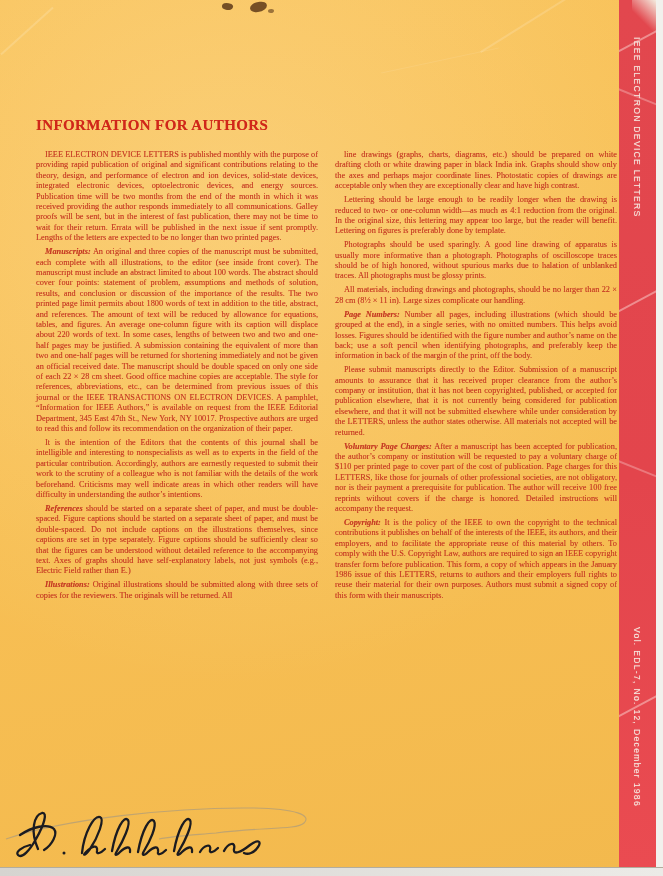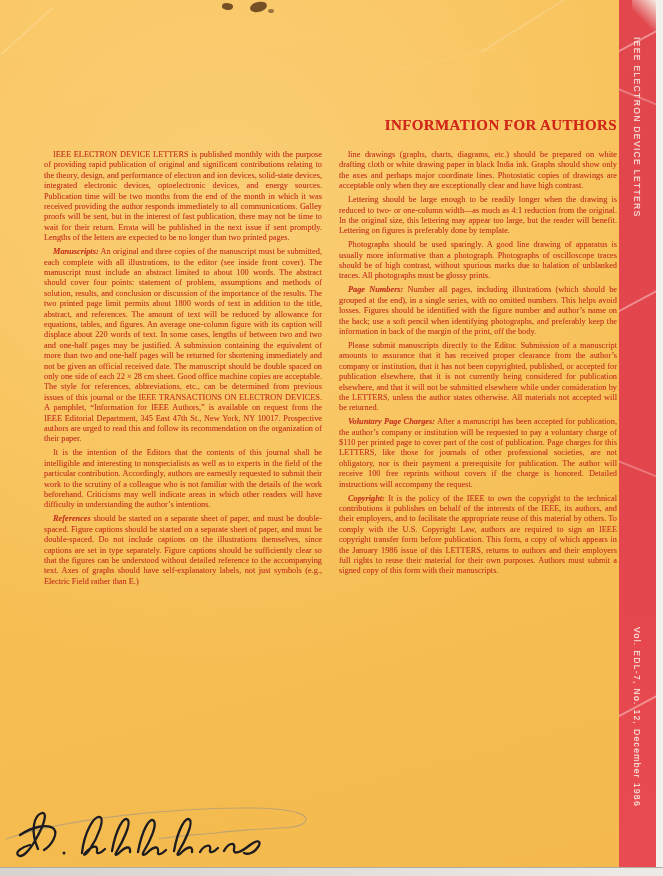--- a/index.html
+++ b/index.html
@@ -46,25 +46,25 @@
   .stain { position:absolute; background:#5e3a19; border-radius:55% 40% 60% 45%; opacity:.85; }
   
   .bottom-strip {
     position:absolute; left:0; bottom:0; width:663px; height:8px;
     background:linear-gradient(90deg,#d6d4d0,#ecebe7);
     border-top:1px solid #b2ad9e;
   }
   
   .content { position:absolute; left:36px; top:117px; width:581px; }
   .page-title {
-    margin:0; text-align:right;
+    margin:0; text-align:left;
     font-size:15px; font-weight:bold; letter-spacing:.4px;
     color:#d0271a; text-shadow:0 0 .5px rgba(208,39,26,.6);
   }
-  .cols { display:flex; gap:17px; margin-top:16px;margin-left:8px; }
+  .cols { display:flex; gap:17px; margin-top:16px; }
   .col { width:282px; }
   .col p {
     margin:0 0 3.5px; text-indent:9px;
     font-size:8.3px; line-height:10.4px; text-align:justify;
     color:#c63b24; text-shadow:0 0 .5px rgba(198,59,36,.55);
   }
   .col p i { font-style:italic;font-weight:bold; }
   
   .signature { position:absolute; left:4px; top:803px; width:330px; height:68px; }
 </style>
@@ -86,25 +86,27 @@
   <div class="stain" style="left:268px; top:9px; width:6px; height:4px; opacity:.6;"></div>
 
   <div class="content">
     <h1 class="page-title">INFORMATION FOR AUTHORS</h1>
     <div class="cols">
       <div class="col">
         <p><i></i> <span>IEEE ELECTRON DEVICE LETTERS is published monthly with the purpose of providing rapid publication of original and significant contributions relating to the theory, design, and performance of electron and ion devices, solid-state devices, integrated electronic devices, optoelectronic devices, and energy sources. Publication time will be two months from the end of the month in which it was received providing the author responds immediately to all communications. Galley proofs will be sent, but in the interest of fast publication, there may not be time to wait for their return. Errata will be published in the next issue if sent promptly. Lengths of the letters are expected to be no longer than two printed pages.</span></p>
         <p><i>Manuscripts:</i> <span>An original and three copies of the manuscript must be submitted, each complete with all illustrations, to the editor (see inside front cover). The manuscript must include an abstract limited to about 100 words. The abstract should cover four points: statement of problem, assumptions and methods of solution, results, and conclusion or discussion of the importance of the results. The two printed page limit permits about 1800 words of text in addition to the title, abstract, and references. The amount of text will be reduced by allowance for equations, tables, and figures. An average one-column figure with its caption will displace about 220 words of text. In some cases, lengths of between two and two and one-half pages may be justified. A submission containing the equivalent of more than two and one-half pages will be returned for shortening immediately and not be given an official received date. The manuscript should be double spaced on only one side of each 22 × 28 cm sheet. Good office machine copies are acceptable. The style for references, abbreviations, etc., can be determined from previous issues of this journal or the IEEE TRANSACTIONS ON ELECTRON DEVICES. A pamphlet, “Information for IEEE Authors,” is available on request from the IEEE Editorial Department, 345 East 47th St., New York, NY 10017. Prospective authors are urged to read this and follow its recommendation on the organization of their paper.</span></p>
         <p><i></i> <span>It is the intention of the Editors that the contents of this journal shall be intelligible and interesting to nonspecialists as well as to experts in the field of the particular contribution. Accordingly, authors are earnestly requested to submit their work to the scrutiny of a colleague who is not familiar with the details of the work beforehand. Criticisms may well indicate areas in which other readers will have difficulty in understanding the author’s intentions.</span></p>
         <p><i>References</i> <span>should be started on a separate sheet of paper, and must be double-spaced. Figure captions should be started on a separate sheet of paper, and must be double-spaced. Do not include captions on the illustrations themselves, since captions are set in type separately. Figure captions should be sufficiently clear so that the figures can be understood without detailed reference to the accompanying text. Axes of graphs should have self-explanatory labels, not just symbols (e.g., Electric Field rather than E.)</span></p>
+        <p><i>Illustrations:</i> <span>Original illustrations should be submitted along with three sets of copies for the reviewers. The originals will be returned. All</span></p>
       </div>
       <div class="col">
         <p><i></i> <span>line drawings (graphs, charts, diagrams, etc.) should be prepared on white drafting cloth or white drawing paper in black India ink. Graphs should show only the axes and perhaps major coordinate lines. Photostatic copies of drawings are acceptable only when they are exceptionally clear and have high contrast.</span></p>
         <p><i></i> <span>Lettering should be large enough to be readily longer when the drawing is reduced to two- or one-column width—as much as 4:1 reduction from the original. In the original size, this lettering may appear too large, but the reader will benefit. Lettering on figures is preferably done by template.</span></p>
-        <p><i></i> <span>Photographs should be used sparingly. A good line drawing of apparatus is usually more informative than a photograph. Photographs of oscilloscope traces should be of high contrast, without spurious marks due to halation of unblanked traces. All photographs must be glossy prints.</span></p>
+        <p><i></i> <span>Photographs should be used sparingly. A good line drawing of apparatus is usually more informative than a photograph. Photographs of oscilloscope traces should be of high honored, without spurious marks due to halation of unblanked traces. All photographs must be glossy prints.</span></p>
+        <p><i></i> <span>All materials, including drawings and photographs, should be no larger than 22 × 28 cm (8½ × 11 in). Large sizes complicate our handling.</span></p>
         <p><i>Page Numbers:</i> <span>Number all pages, including illustrations (which should be grouped at the end), in a single series, with no omitted numbers. This helps avoid losses. Figures should be identified with the figure number and author’s name on the back; use a soft pencil when identifying photographs, and preferably keep the information in back of the margin of the print, off the body.</span></p>
         <p><i></i> <span>Please submit manuscripts directly to the Editor. Submission of a manuscript amounts to assurance that it has received proper clearance from the author’s company or institution, that it has not been copyrighted, published, or accepted for publication elsewhere, that it is not currently being considered for publication elsewhere, and that it will not be submitted elsewhere while under consideration by the LETTERS, unless the author states otherwise. All materials not accepted will be returned.</span></p>
         <p><i>Voluntary Page Charges:</i> <span>After a manuscript has been accepted for publication, the author’s company or institution will be requested to pay a voluntary charge of $110 per printed page to cover part of the cost of publication. Page charges for this LETTERS, like those for journals of other professional societies, are not obligatory, nor is their payment a prerequisite for publication. The author will receive 100 free reprints without covers if the charge is honored. Detailed instructions will accompany the request.</span></p>
         <p><i>Copyright:</i> <span>It is the policy of the IEEE to own the copyright to the technical contributions it publishes on behalf of the interests of the IEEE, its authors, and their employers, and to facilitate the appropriate reuse of this material by others. To comply with the U.S. Copyright Law, authors are required to sign an IEEE copyright transfer form before publication. This form, a copy of which appears in the January 1986 issue of this LETTERS, returns to authors and their employers full rights to reuse their material for their own purposes. Authors must submit a signed copy of this form with their manuscripts.</span></p>
       </div>
     </div>
   </div>
 
   <div class="signature" title="K. Shibahara">
     <svg width="330" height="68" viewBox="0 0 330 68">

